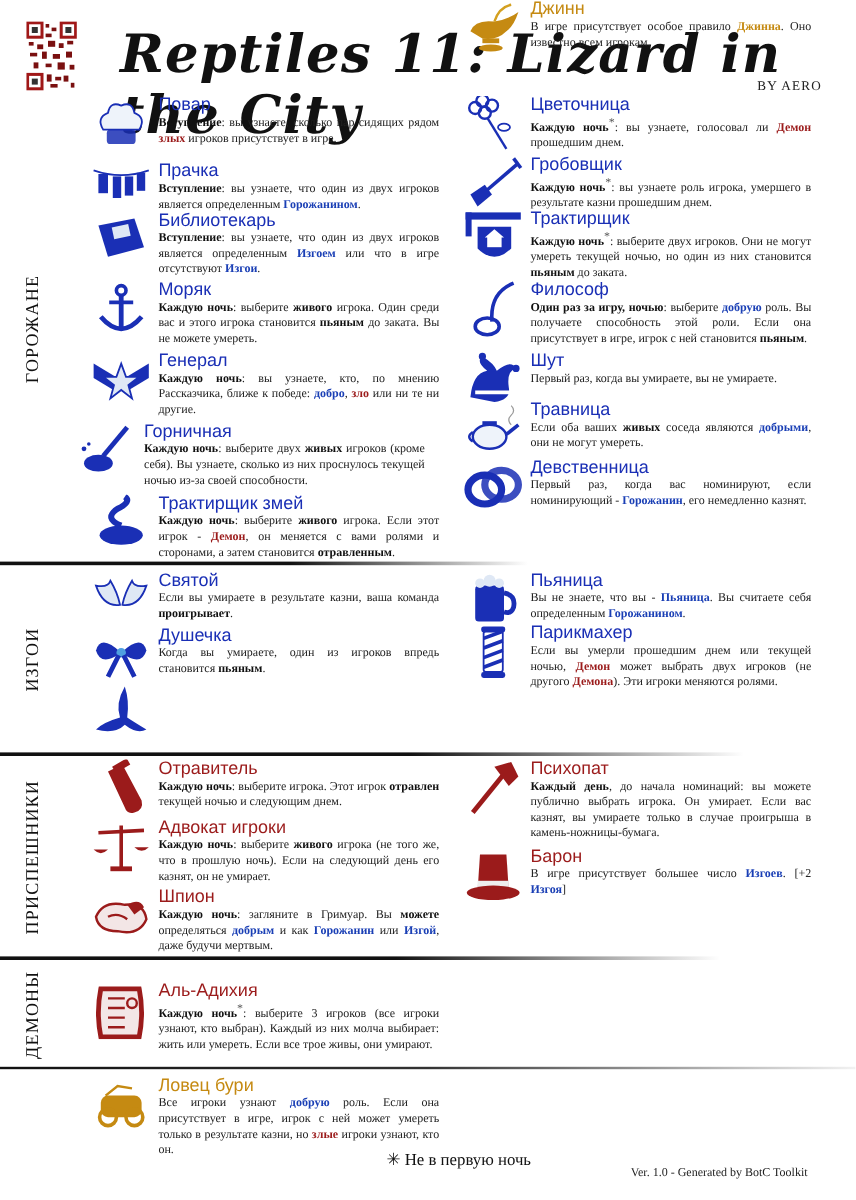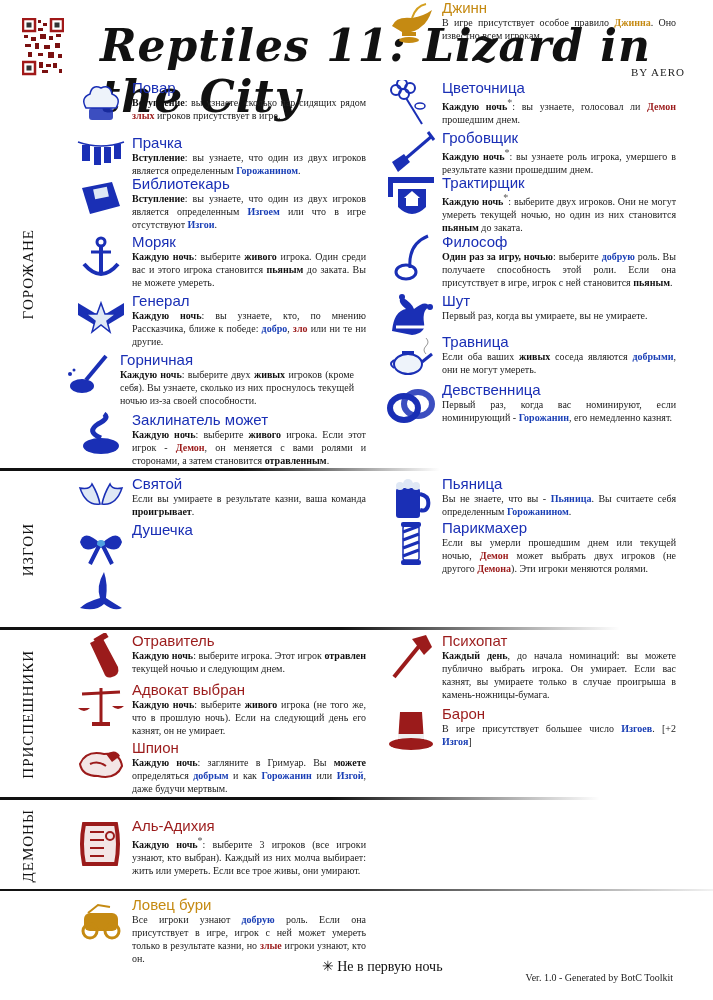--- a/index.html
+++ b/index.html
@@ -156,21 +156,21 @@
       </div>
     </div>
     <div class="role townsfolk" style="left: 76px; top: 412px; width: 290px;">
       <div class="icon">
         <svg viewBox="0 0 50 48" width="50" height="48">
           <ellipse cx="25" cy="34" rx="18" ry="8" fill="#1a2fb5"></ellipse>
           <path d="M25 26 Q10 20 22 12 Q34 6 28 2" fill="none" stroke="#1a2fb5" stroke-width="5"></path>
         </svg>
       </div>
       <div class="body">
-        <div class="name">Заклинатель может</div>
+        <div class="name">Трактирщик змей</div>
         <div class="desc"><b>Каждую ночь</b><span>: выберите </span><b>живого</b><span> игрока. Если этот игрок - </span><span class="kw-evil">Демон</span><span>, он меняется с вами ролями и сторонами, а затем становится </span><b>отравленным</b><span>.</span></div>
       </div>
     </div>
   </div>
 <div id="townsfolk-right">
     <div class="role townsfolk" style="left: 386px; top: 80px; width: 290px;">
       <div class="icon">
         <svg viewBox="0 0 50 48" width="50" height="48">
           <circle cx="18" cy="14" r="5" fill="none" stroke="#1a2fb5" stroke-width="2"></circle>
           <circle cx="10" cy="10" r="5" fill="none" stroke="#1a2fb5" stroke-width="2"></circle>
@@ -289,20 +289,21 @@
       <div class="icon">
         <svg viewBox="0 0 50 48" width="50" height="48">
           <path d="M25 22 Q8 6 4 20 Q8 34 25 22 Z" fill="#1a2fb5"></path>
           <path d="M25 22 Q42 6 46 20 Q42 34 25 22 Z" fill="#1a2fb5"></path>
           <circle cx="25" cy="22" r="4" fill="#4fa0e0"></circle>
           <path d="M23 24 L14 42 M27 24 L36 42" stroke="#1a2fb5" stroke-width="4"></path>
         </svg>
       </div>
       <div class="body">
         <div class="name">Душечка</div>
+        <div class="desc"><span>Когда вы умираете, один из игроков впредь становится </span><b>пьяным</b><span>.</span></div>
       </div>
     </div>
     <div class="role outsider" style="left: 76px; top: 568px; width: 290px;">
       <div class="icon">
         <svg viewBox="0 0 50 48" width="50" height="48">
           <path d="M28 4 Q20 18 24 30 Q10 34 4 40 Q20 44 28 36 Q38 44 46 40 Q36 34 30 30 Q32 16 28 4 Z" fill="#1a2fb5"></path>
         </svg>
       </div>
     </div>
   </div>
@@ -359,21 +360,21 @@
       <div class="icon">
         <svg viewBox="0 0 50 48" width="50" height="48">
           <line x1="25" y1="6" x2="25" y2="42" stroke="#9b1b1b" stroke-width="3"></line>
           <line x1="6" y1="12" x2="44" y2="10" stroke="#9b1b1b" stroke-width="3"></line>
           <path d="M2 26 Q8 32 14 26" fill="#9b1b1b"></path>
           <path d="M36 24 Q42 30 48 24" fill="#9b1b1b"></path>
           <rect x="16" y="40" width="18" height="4" fill="#9b1b1b"></rect>
         </svg>
       </div>
       <div class="body">
-        <div class="name">Адвокат выбран</div>
+        <div class="name">Адвокат игроки</div>
         <div class="desc"><b>Каждую ночь</b><span>: выберите </span><b>живого</b><span> игрока (не того же, что в прошлую ночь). Если на следующий день его казнят, он не умирает.</span></div>
       </div>
     </div>
     <div class="role minion" style="left: 76px; top: 740px; width: 290px;">
       <div class="icon">
         <svg viewBox="0 0 50 48" width="50" height="48">
           <path d="M4 24 Q10 10 28 14 Q44 12 46 26 Q40 40 22 36 Q6 36 4 24 Z" fill="#f3e6e6" stroke="#9b1b1b" stroke-width="2"></path>
           <path d="M30 14 Q40 8 44 16 L36 22 Z" fill="#9b1b1b"></path>
           <path d="M14 24 Q22 20 30 26" stroke="#9b1b1b" stroke-width="2" fill="none"></path>
         </svg>

